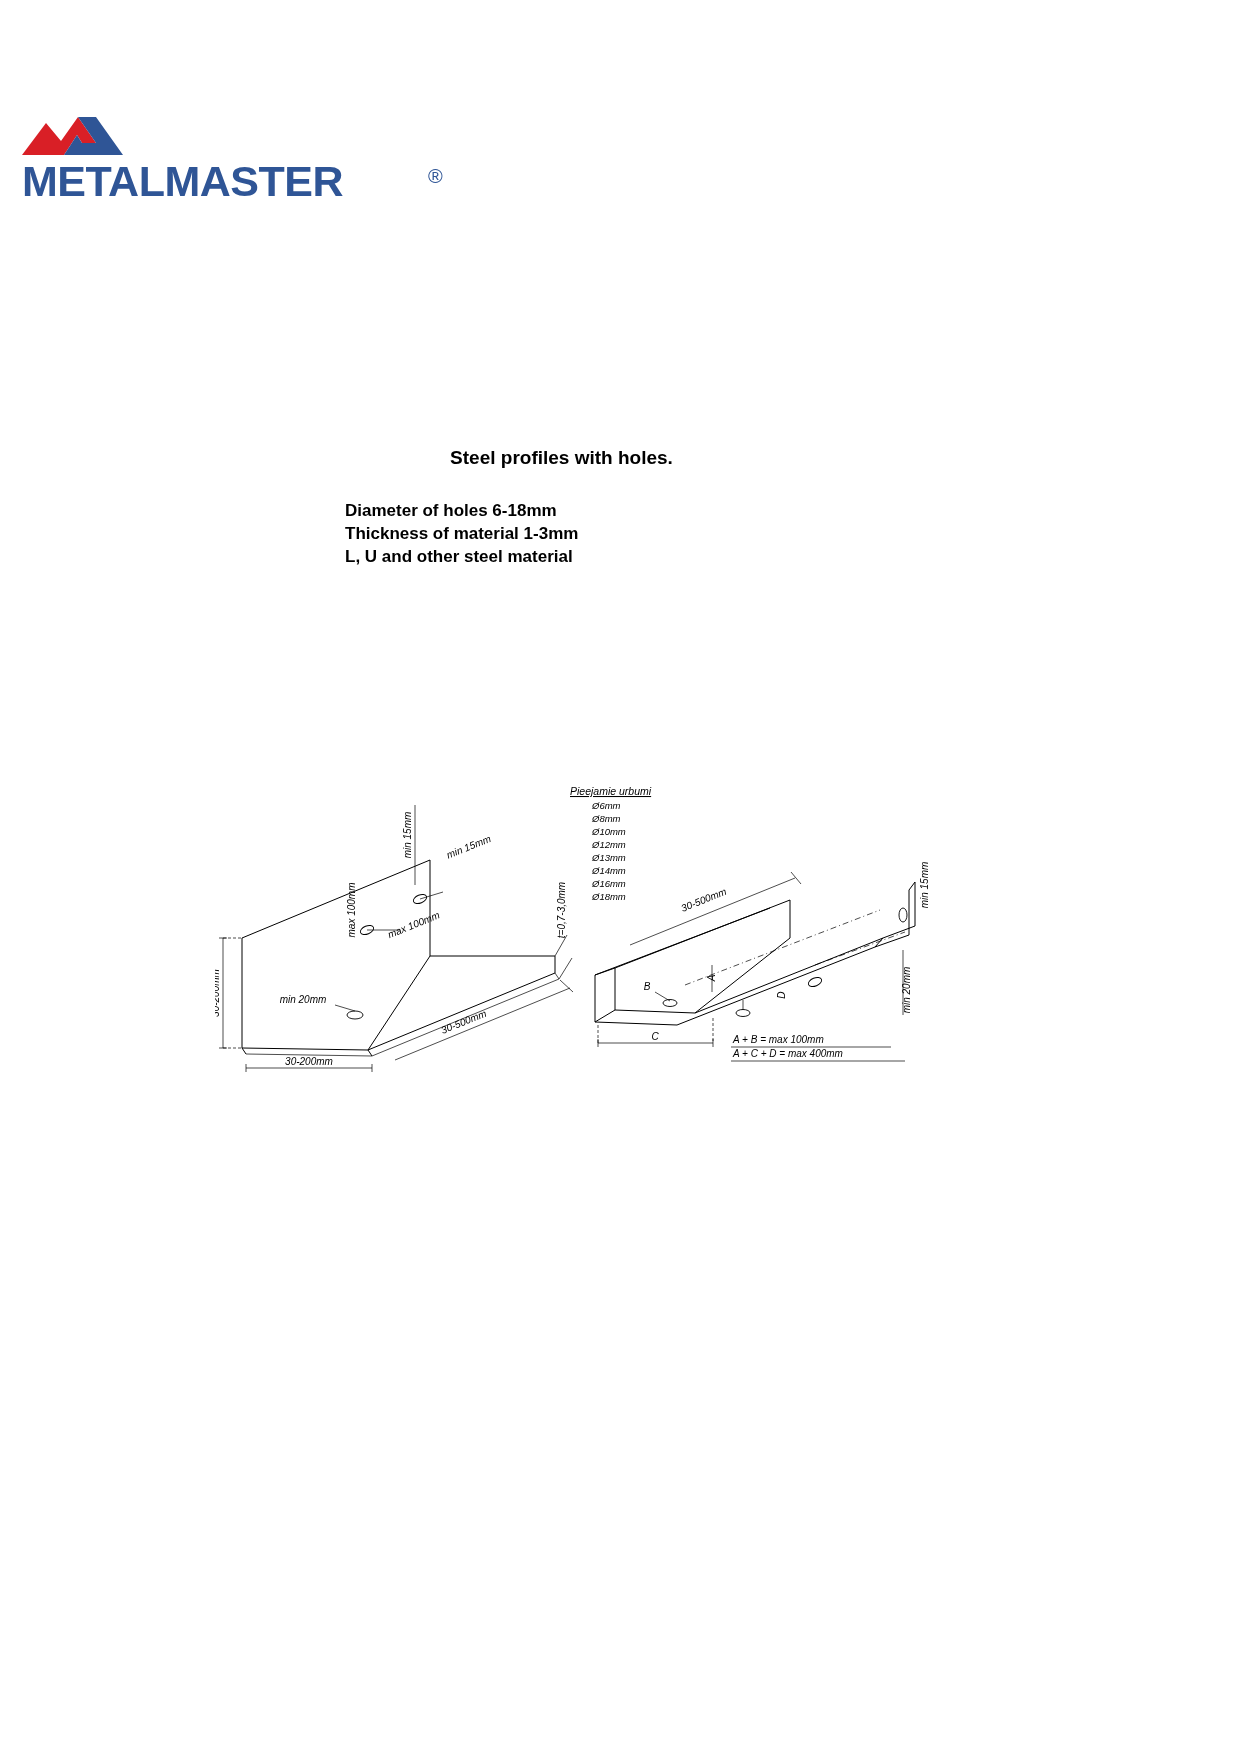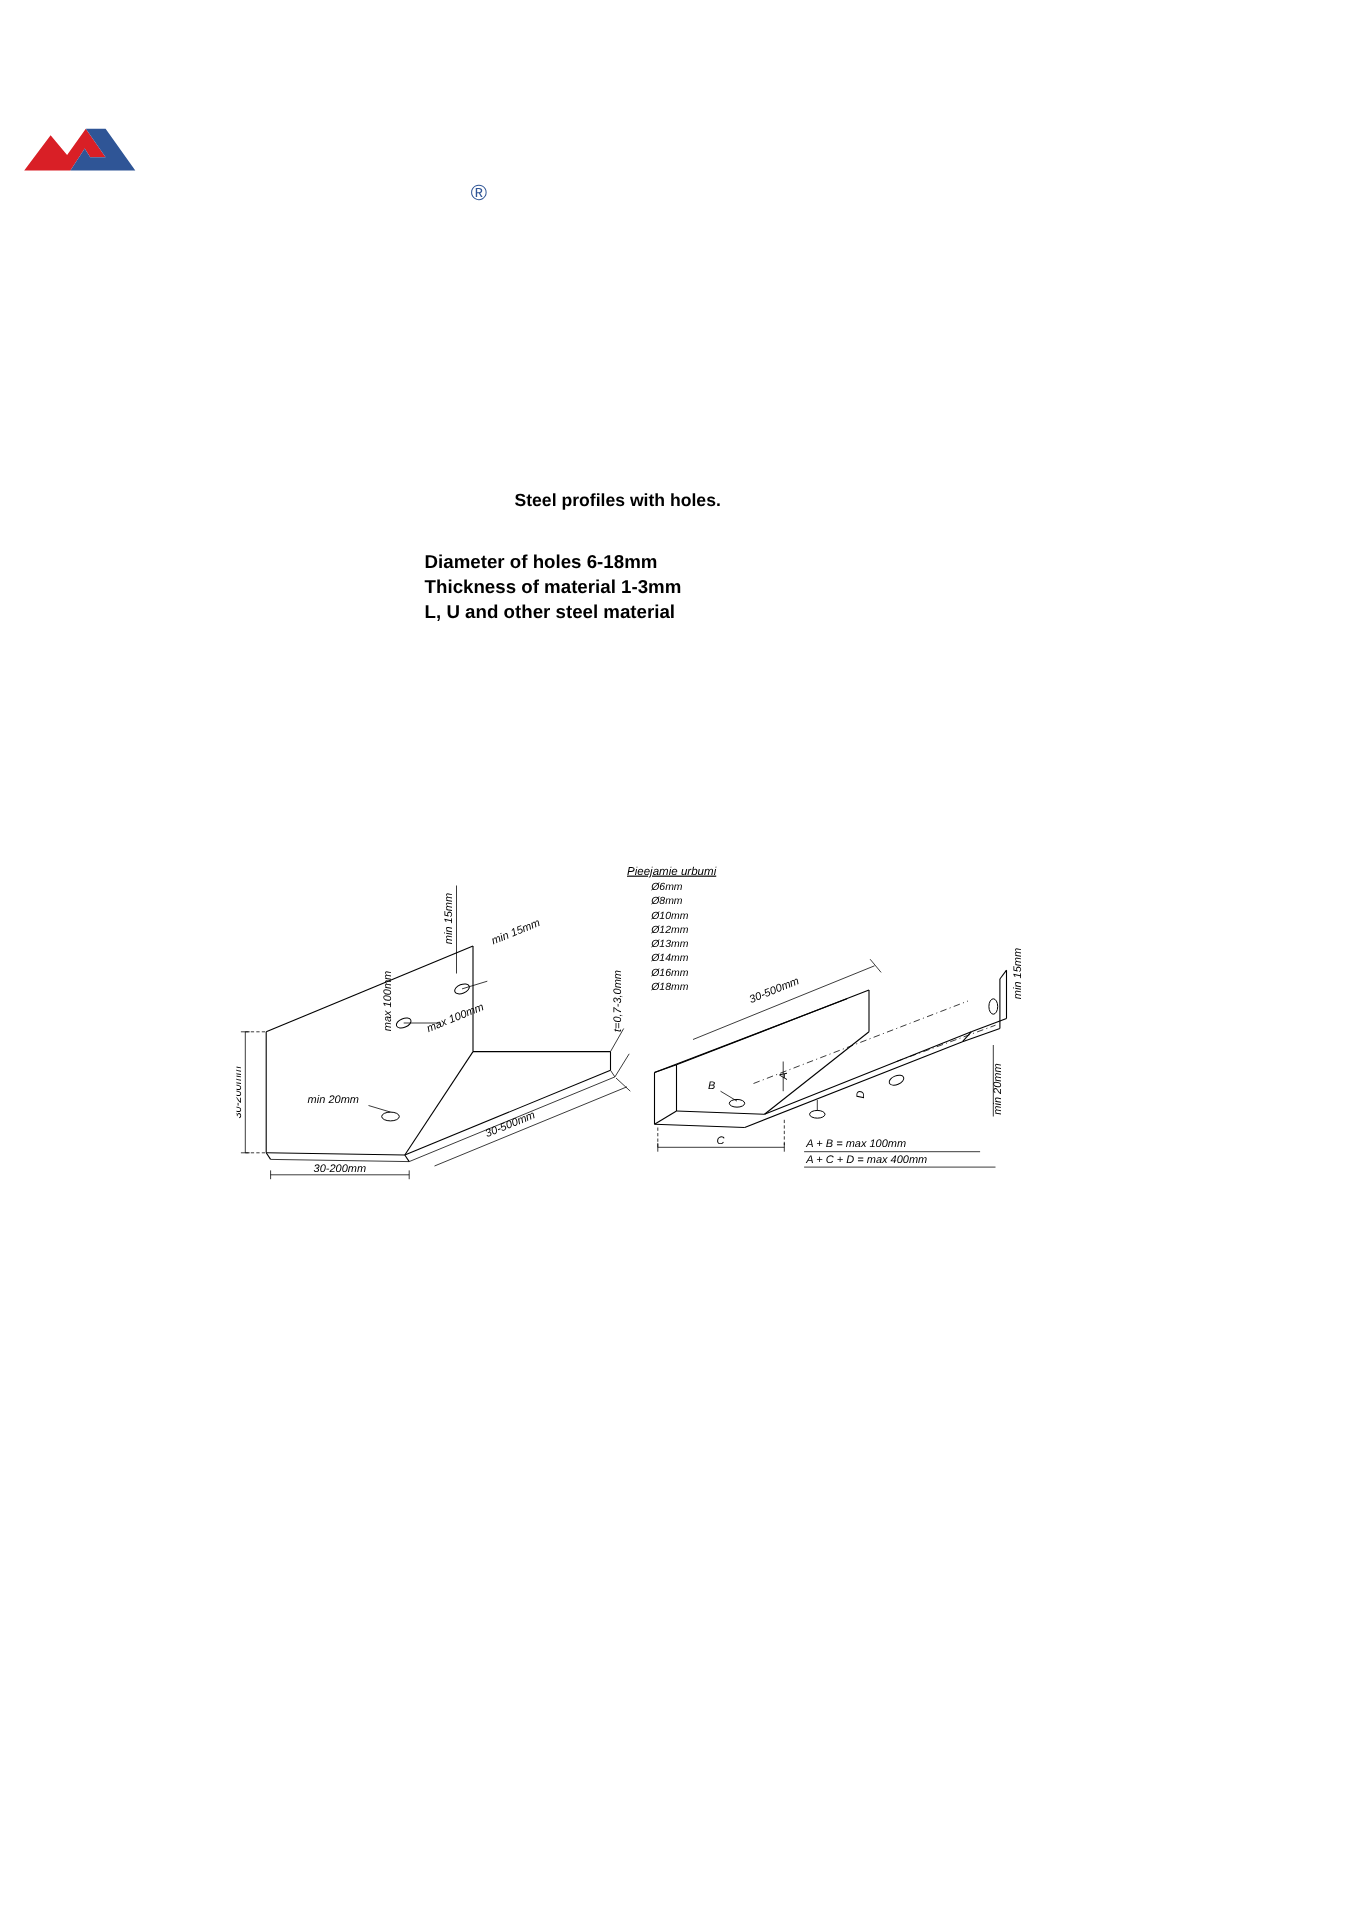--- a/index.html
+++ b/index.html
@@ -51,34 +51,34 @@
     font-family: "Liberation Sans", sans-serif;
   }
 
   
   .doc-title {
     position: absolute;
     left: 0;
     top: 447px;
     width: 1123px;
     text-align: center;
-    font-size: 16px;
+    font-size: 19px;
     font-weight: bold;
     font-family: "Liberation Sans", sans-serif;
   }
   .spec-list {
     position: absolute;
     left: 345px;
     top: 499px;
     font-size: 17px;
     font-weight: bold;
     line-height: 23px;
     font-family: "Liberation Sans", sans-serif;
   }
-  .spec-list div { white-space: nowrap; margin-left: 41px; }
+  .spec-list div { white-space: nowrap; }
 
   
   .drawing {
     position: absolute;
     left: 215px;
     top: 760px;
     width: 780px;
     height: 330px;
   }
   .drawing svg { display: block; }
@@ -116,20 +116,21 @@
 </head>
 <body>
 
 <div class="logo-block">
   <div class="logo-mark">
     <svg width="115" height="58" viewBox="0 0 115 58">
       <polygon points="2,50 26,18 41,36 58,12 76,38 62,38 57,30 44,50" fill="#d91f26"></polygon>
       <polygon points="44,50 57,30 62,38 76,38 58,12 76,12 103,50" fill="#2f5596"></polygon>
     </svg>
   </div>
+  <div class="logo-text">METALMASTER</div>
   <div class="logo-reg">®</div>
 </div>
 
 <div class="doc-title">Steel profiles with holes.</div>
 
 <div class="spec-list">
   <div>Diameter of holes 6-18mm</div>
   <div>Thickness of material 1-3mm</div>
   <div>L, U and other steel material</div>
 </div>

